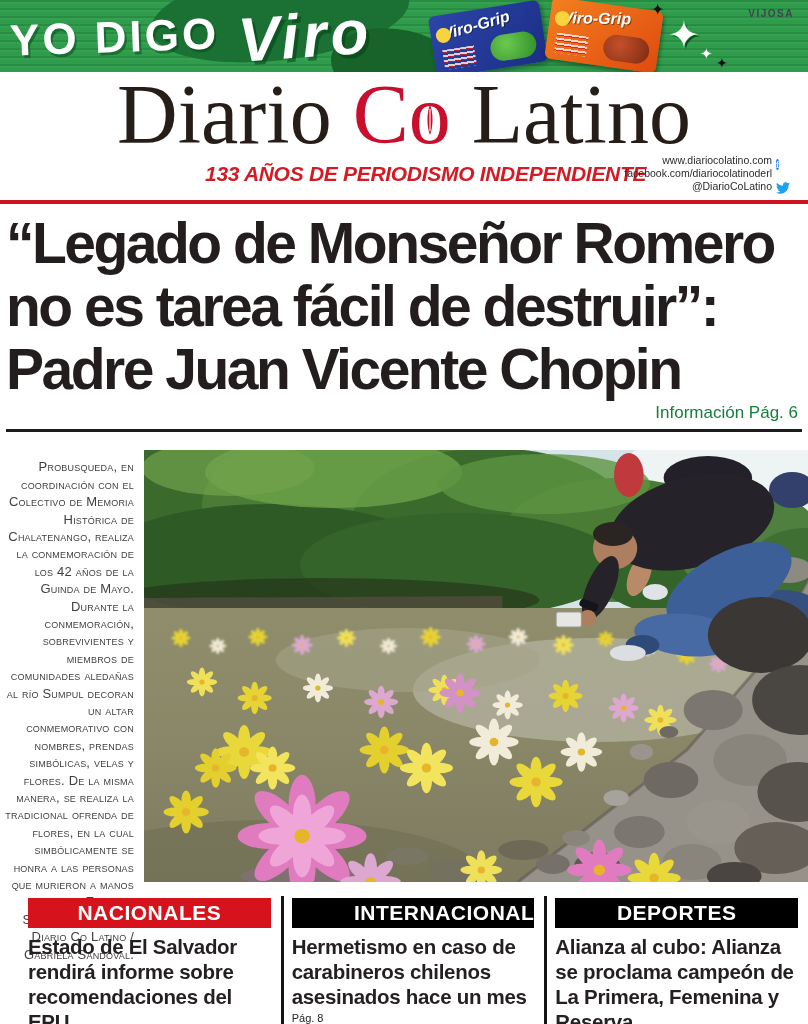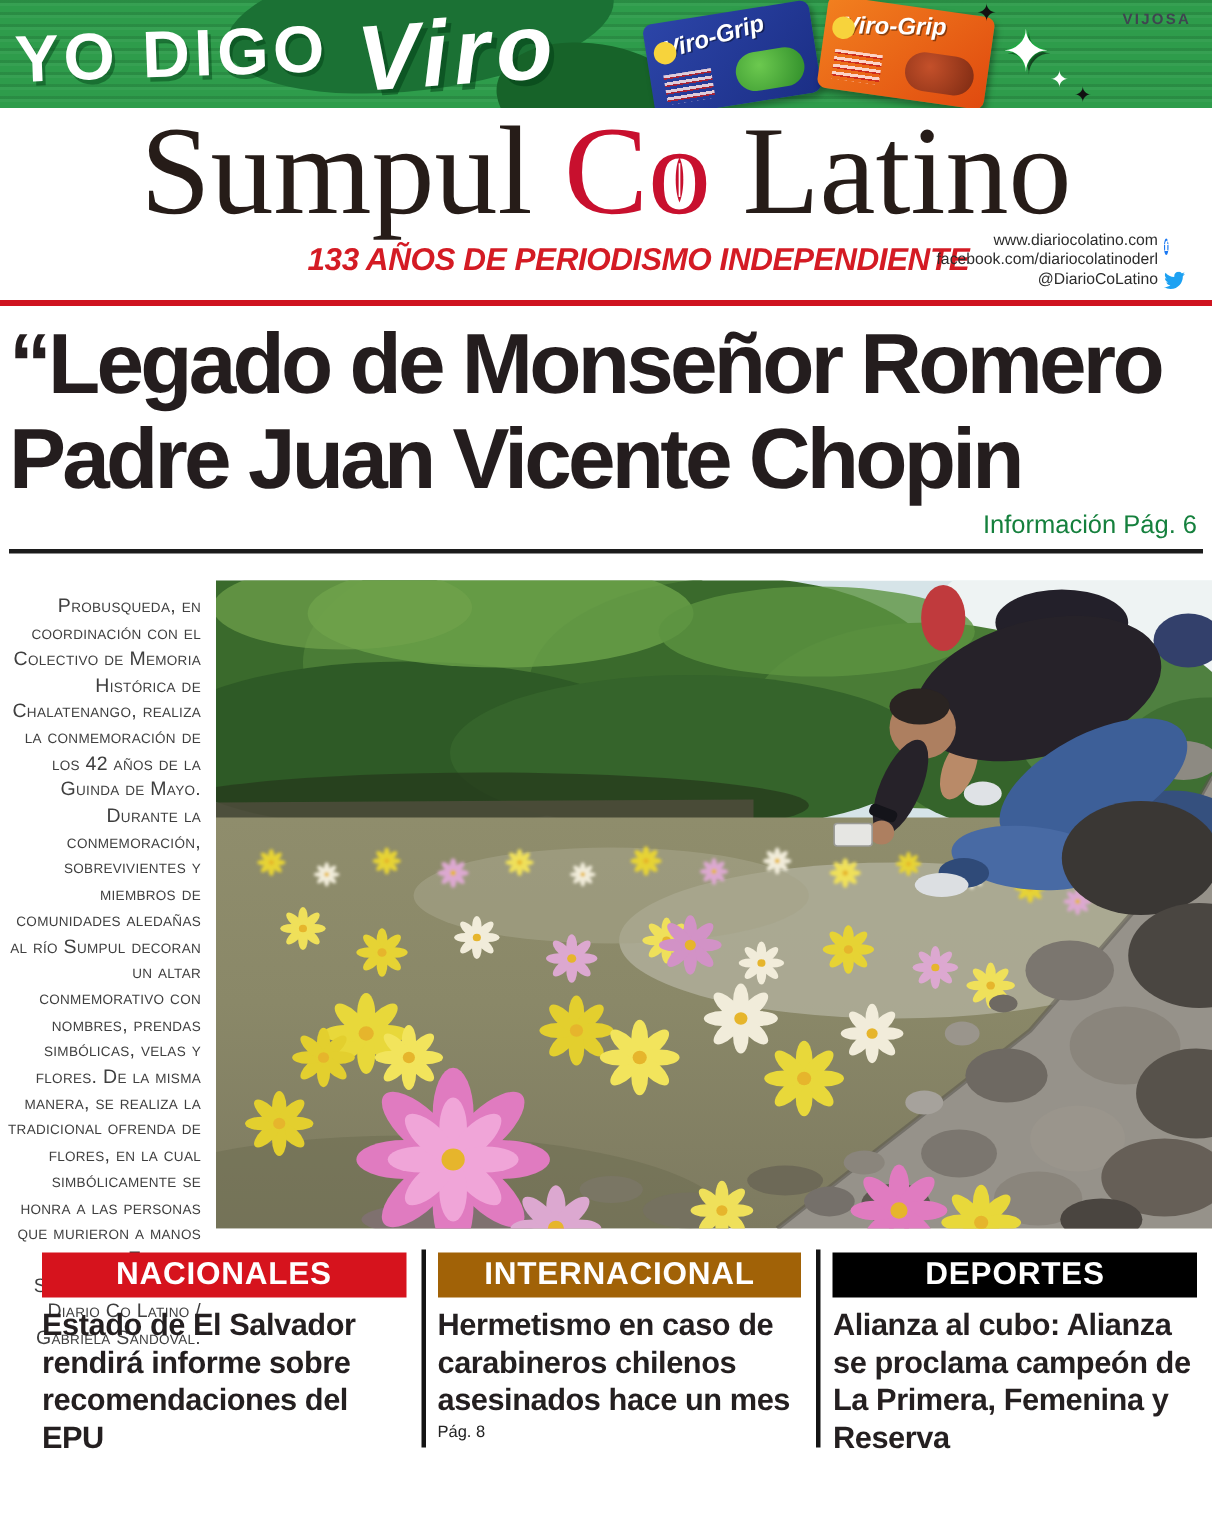--- a/index.html
+++ b/index.html
@@ -86,21 +86,21 @@
   </div>
 
   <span class="sparkle sp1">✦</span>
   <span class="sparkle sp2">✦</span>
   <span class="sparkle sp3">✦</span>
   <span class="sparkle sp4">✦</span>
   <span class="brand-vijosa">VIJOSA</span>
 </div>
 
 <div class="masthead">
-  <div class="mast-title"><span>Sumpul </span><span class="accent">C</span><span class="accent o-wrap"><span>o</span><svg class="feather" viewBox="0 0 16 34">
+  <div class="mast-title"><span>Diario </span><span class="accent">C</span><span class="accent o-wrap"><span>o</span><svg class="feather" viewBox="0 0 16 34">
           <path d="M8,1 C11.6,8 11.6,25 8,33 C4.4,25 4.4,8 8,1 Z" fill="#c8102e"></path>
           <path d="M8,5 L8,29" stroke="#fff" stroke-width="1.2"></path>
         </svg></span><span> Latino</span></div>
 
   <div class="tag-row">
     <div class="tagline">133 AÑOS DE PERIODISMO INDEPENDIENTE</div>
     <div class="social">
       <span class="txt">www.diariocolatino.com</span>
       <span class="icon-slot"><span class="fb-icon">f</span></span>
       <span class="txt">facebook.com/diariocolatinoderl</span>
@@ -109,20 +109,21 @@
       <span class="icon-slot"><svg width="14" height="12" viewBox="0 0 24 20">
             <path d="M24,2.4c-.9.4-1.8.7-2.8.8,1-.6,1.8-1.6,2.1-2.7-.9.6-2,1-3.1,1.2C19.3.7,18,.1,16.6.1c-2.7,0-4.9,2.2-4.9,4.9 0,.4,0,.8.1,1.1C7.7,5.9,4.1,4,1.7,1.1c-.4.7-.7,1.6-.7,2.5 0,1.7.9,3.2,2.2,4.1-.8,0-1.6-.2-2.2-.6v.1c0,2.4,1.7,4.4,3.9,4.8-.4.1-.8.2-1.3.2-.3,0-.6,0-.9-.1.6,2,2.4,3.4,4.6,3.4-1.7,1.3-3.8,2.1-6.1,2.1-.4,0-.8,0-1.2-.1,2.2,1.4,4.8,2.2,7.5,2.2 9.1,0,14-7.5,14-14v-.6C22.5,4.3,23.3,3.4,24,2.4z" fill="#1da1f2"></path>
           </svg></span>
     </div>
   </div>
   <div class="rule-red"></div>
 </div>
 
 <div class="lead">
   <div class="lead-line">“Legado de Monseñor Romero</div>
+  <div class="lead-line">no es tarea fácil de destruir”:</div>
   <div class="lead-line">Padre Juan Vicente Chopin</div>
   <div class="lead-ref">Información Pág. 6</div>
   <div class="rule-black"></div>
 </div>
 
 <div class="content">
   <div class="caption-col">Probusqueda, en coordinación con el Colectivo de Memoria Histórica de Chalatenango, realiza la conmemoración de los 42 años de la Guinda de Mayo. Durante la conmemoración, sobrevivientes y miembros de comunidades aledañas al río Sumpul decoran un altar conmemorativo con nombres, prendas simbólicas, velas y flores. De la misma manera, se realiza la tradicional ofrenda de flores, en la cual simbólicamente se honra a las personas que murieron a manos del Ejército Salvadoreño. Foto: Diario Co Latino / Gabriela Sandoval.</div>
 
   <div class="photo">
     <svg viewBox="0 0 630 432" preserveAspectRatio="none">
@@ -278,21 +279,21 @@
   </div>
 </div>
 
 <div class="sections">
   <div class="section">
     <div class="sec-banner" style="background-color: rgb(214, 19, 29);">NACIONALES</div>
     <div class="sec-headline">Estado de El Salvador rendirá informe sobre recomendaciones del EPU</div>
 
   </div>
   <div class="section">
-    <div class="sec-banner" style="background-color: #a16207;">INTERNACIONAL</div>
+    <div class="sec-banner" style="background-color: #000000; text-align: right;">INTERNACIONAL</div>
     <div class="sec-headline">Hermetismo en caso de carabineros chilenos asesinados hace un mes</div>
     <div class="sec-page">Pág. 8</div>
   </div>
   <div class="section">
     <div class="sec-banner" style="background-color: #000000;">DEPORTES</div>
     <div class="sec-headline">Alianza al cubo: Alianza se proclama campeón de La Primera, Femenina y Reserva</div>
 
   </div>
 </div>
 

